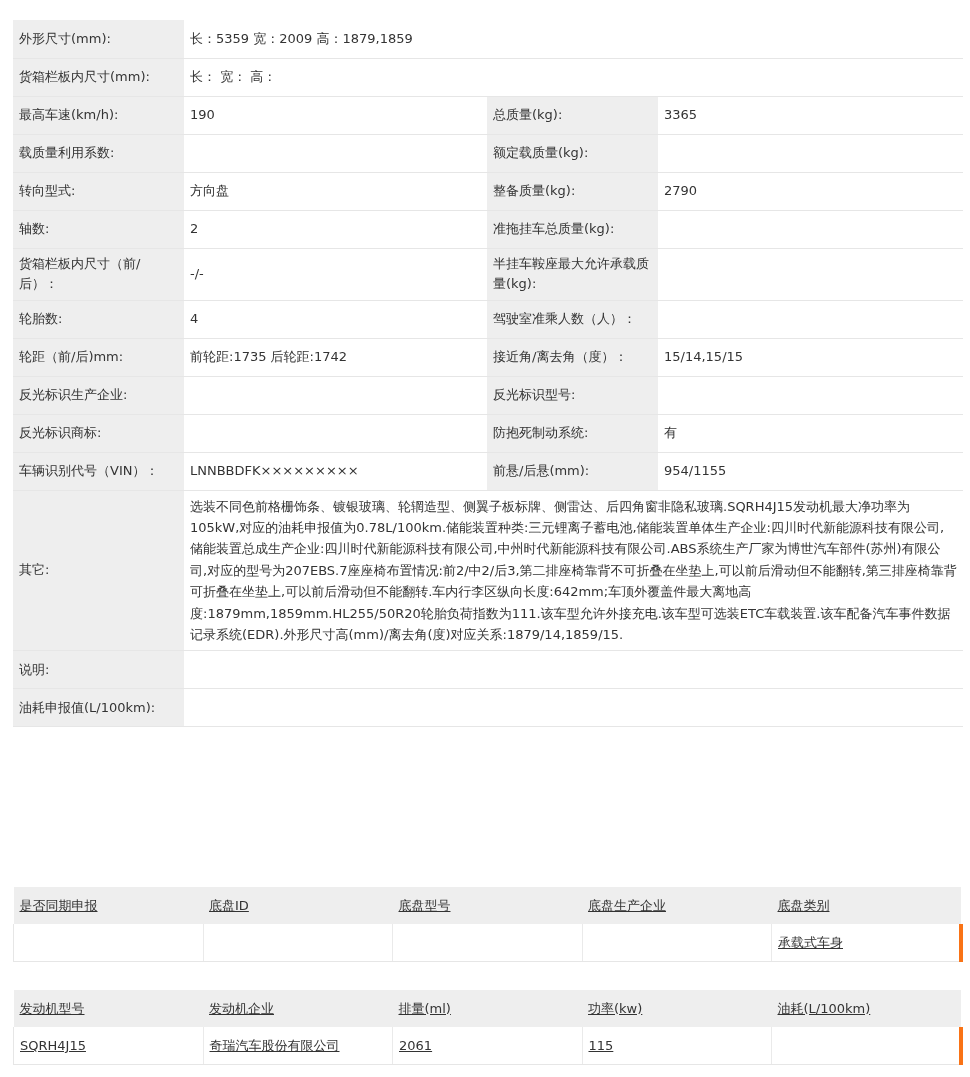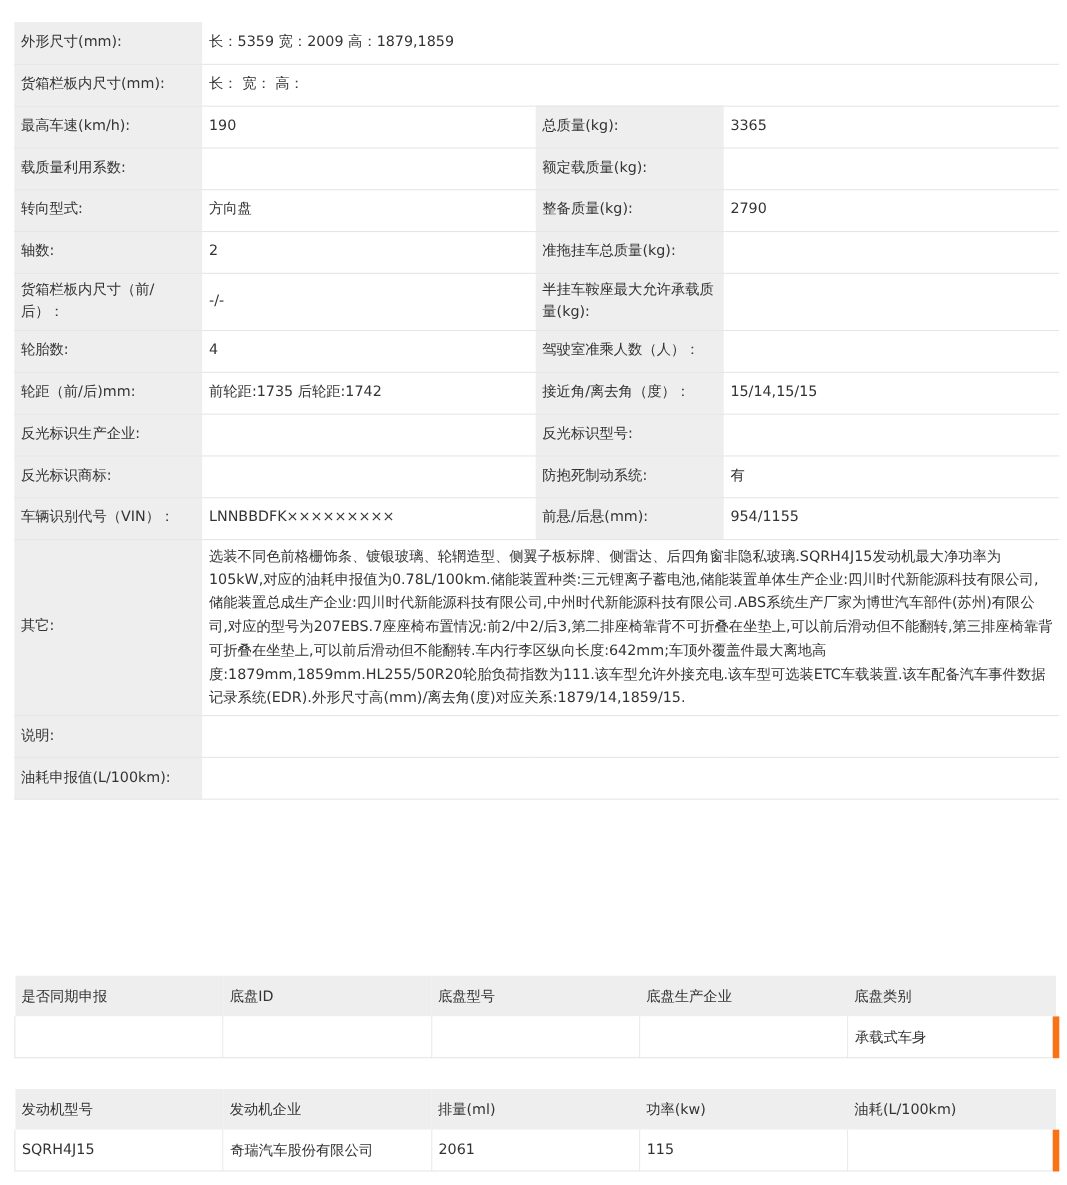--- a/index.html
+++ b/index.html
@@ -24,24 +24,25 @@
     .spec-table tr.ttall { height: 56px; }
 
     .grid-table {
       position: absolute; left: 13px; width: 950px;
       border-collapse: collapse; table-layout: fixed;
       font-size: 13px; color: #333;
     }
     .grid-table th, .grid-table td {
       text-align: left; font-weight: normal; padding: 0 6px; height: 37px;
       border-right: 1px solid #eaeaea;
+      text-decoration: underline;
     }
     .grid-table th { background: #eeeeee; border-right: none; }
     .grid-table td { background: #fff; border-bottom: 1px solid #e6e6e6; }
-    .grid-table td:last-child { border-right: 6px solid #f97316; }
+    .grid-table td:last-child { border-right: 4px solid #f97316; }
     .grid-table td:first-child { border-left: 1px solid #e6e6e6; }
     #chassis { top: 887px; }
     #engine { top: 990px; }
   </style>
 </head>
 <body>
 
 <table class="spec-table">
   <colgroup>
     <col style="width:171px">

